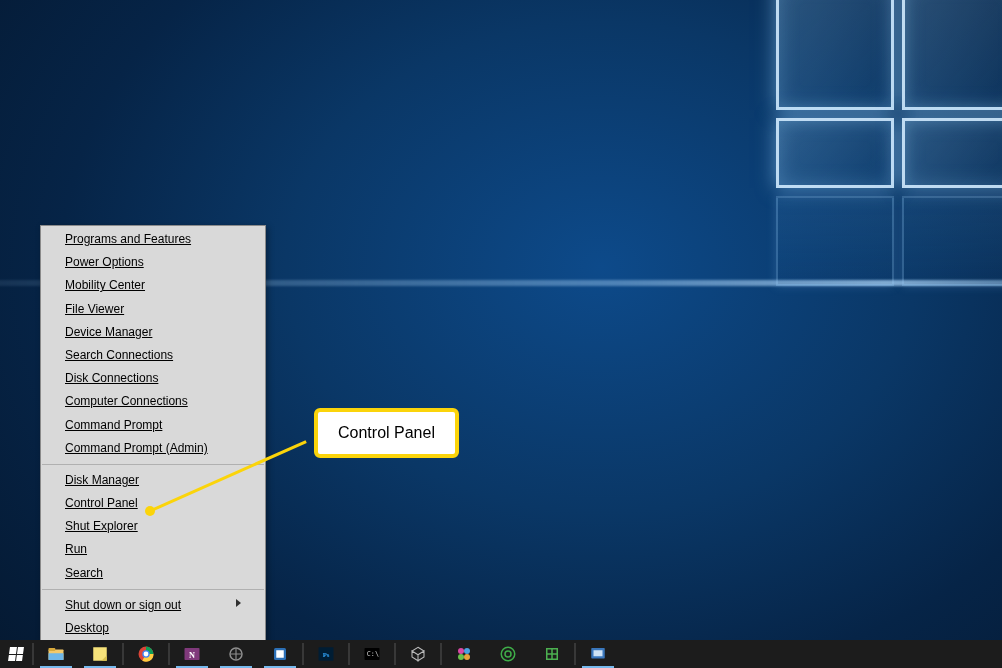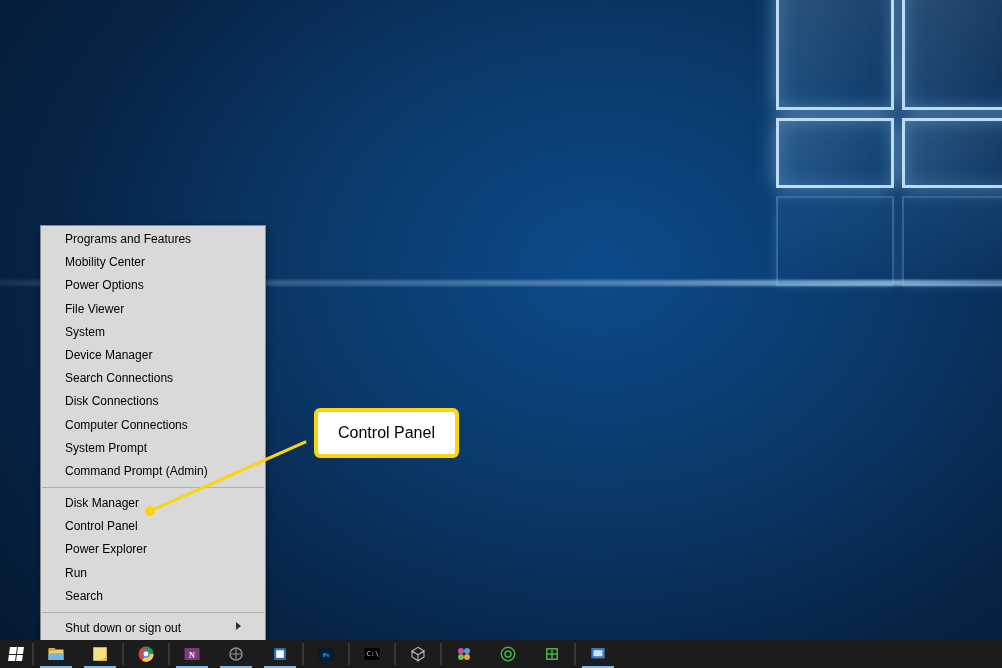--- a/index.html
+++ b/index.html
@@ -64,20 +64,21 @@
       color: #000;
     }
     .menu-group { padding: 2px 0; }
     .menu-item {
       padding: 5px 24px 5px 24px;
       line-height: 1.1;
       display: flex;
       justify-content: space-between;
       align-items: flex-start;
       cursor: default;
+      text-decoration: underline;
     }
     .menu-sep {
       height: 1px;
       margin: 2px 1px;
       background: #b0b0b0;
     }
     .submenu-arrow {
       width: 0; height: 0;
       border-top: 4px solid transparent;
       border-bottom: 4px solid transparent;
@@ -180,60 +181,57 @@
     <div class="refl r2"></div>
   </div>
 </div>
 
 <div class="context-menu">
   <div class="menu-group">
     <div class="menu-item">
         <span>Programs and Features</span>
       </div>
     <div class="menu-item">
+        <span>Power Options</span>
+      </div>
+    <div class="menu-item">
         <span>Mobility Center</span>
       </div>
     <div class="menu-item">
-        <span>Power Options</span>
-      </div>
-    <div class="menu-item">
         <span>File Viewer</span>
       </div>
     <div class="menu-item">
-        <span>System</span>
-      </div>
-    <div class="menu-item">
         <span>Device Manager</span>
       </div>
     <div class="menu-item">
         <span>Search Connections</span>
       </div>
     <div class="menu-item">
         <span>Disk Connections</span>
       </div>
     <div class="menu-item">
         <span>Computer Connections</span>
       </div>
     <div class="menu-item">
-        <span>System Prompt</span>
+        <span>Command Prompt</span>
       </div>
     <div class="menu-item">
         <span>Command Prompt (Admin)</span>
       </div>
   </div>
   <div class="menu-sep"></div>
   <div class="menu-group">
     <div class="menu-item">
         <span>Disk Manager</span>
       </div>
     <div class="menu-item">
         <span>Control Panel</span>
       </div>
     <div class="menu-item">
-        <span>Power Explorer</span>
+        <span>Shut Explorer</span>
       </div>
     <div class="menu-item">
         <span>Run</span>
       </div>
     <div class="menu-item">
         <span>Search</span>
       </div>
   </div>
   <div class="menu-sep"></div>
   <div class="menu-group">

